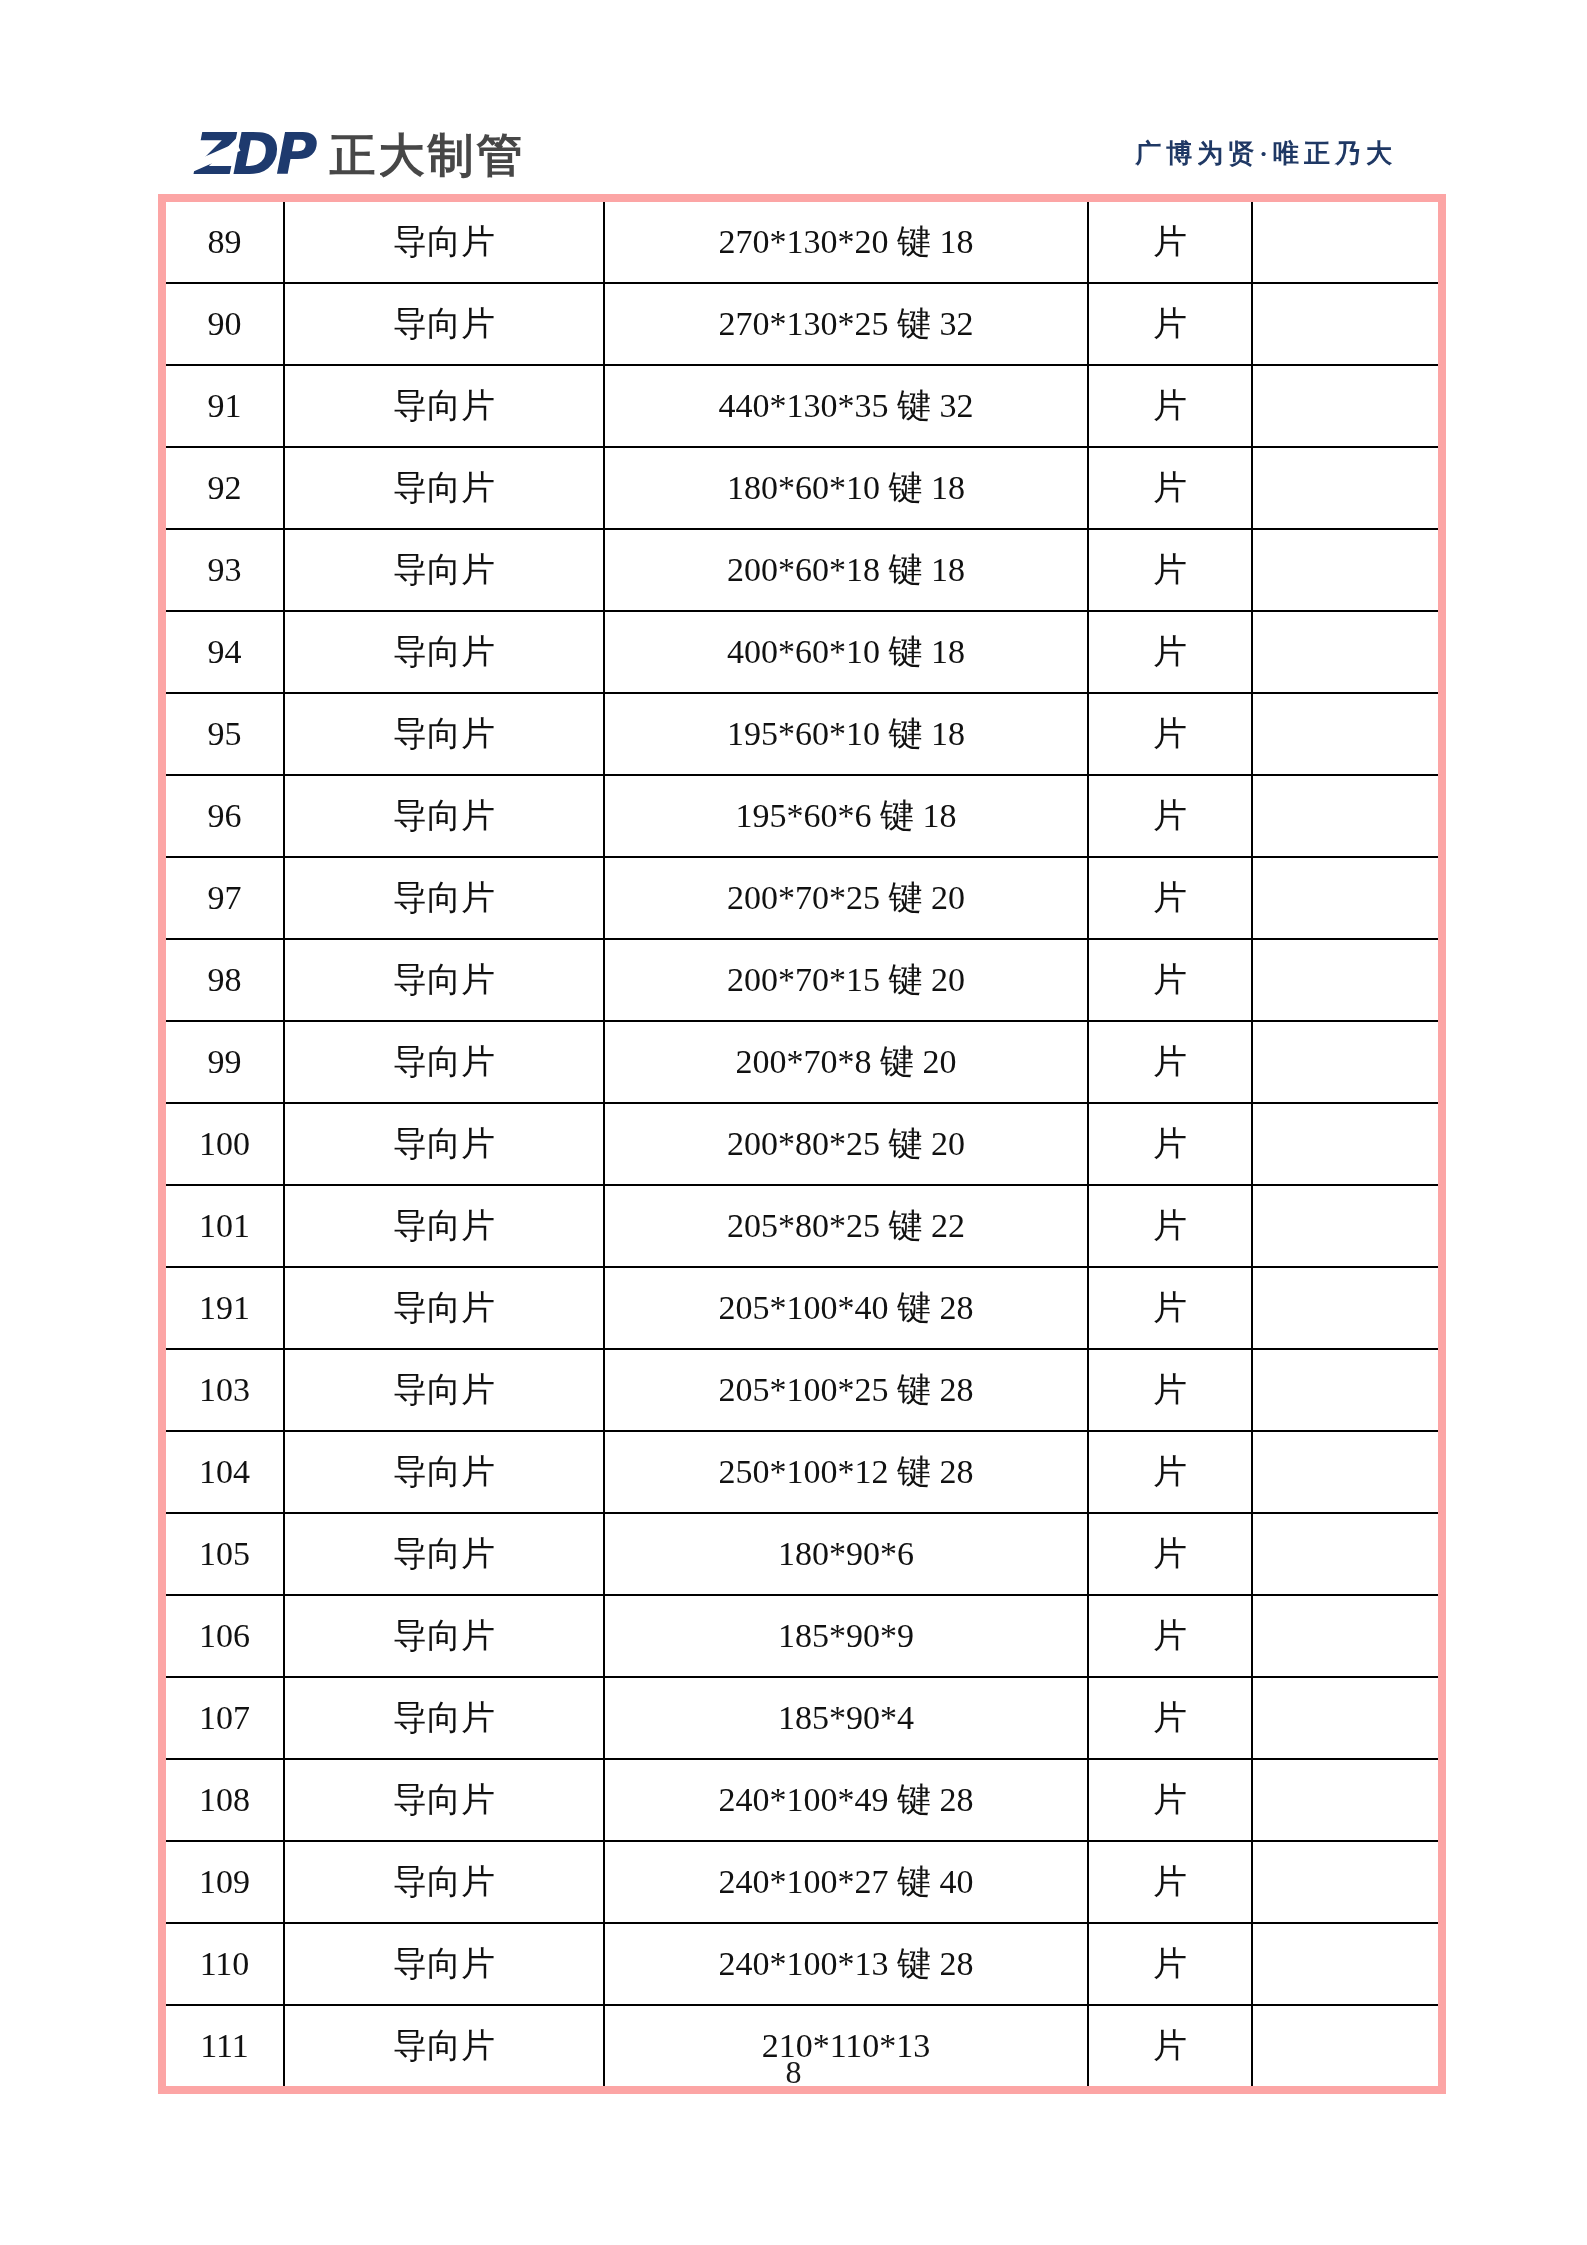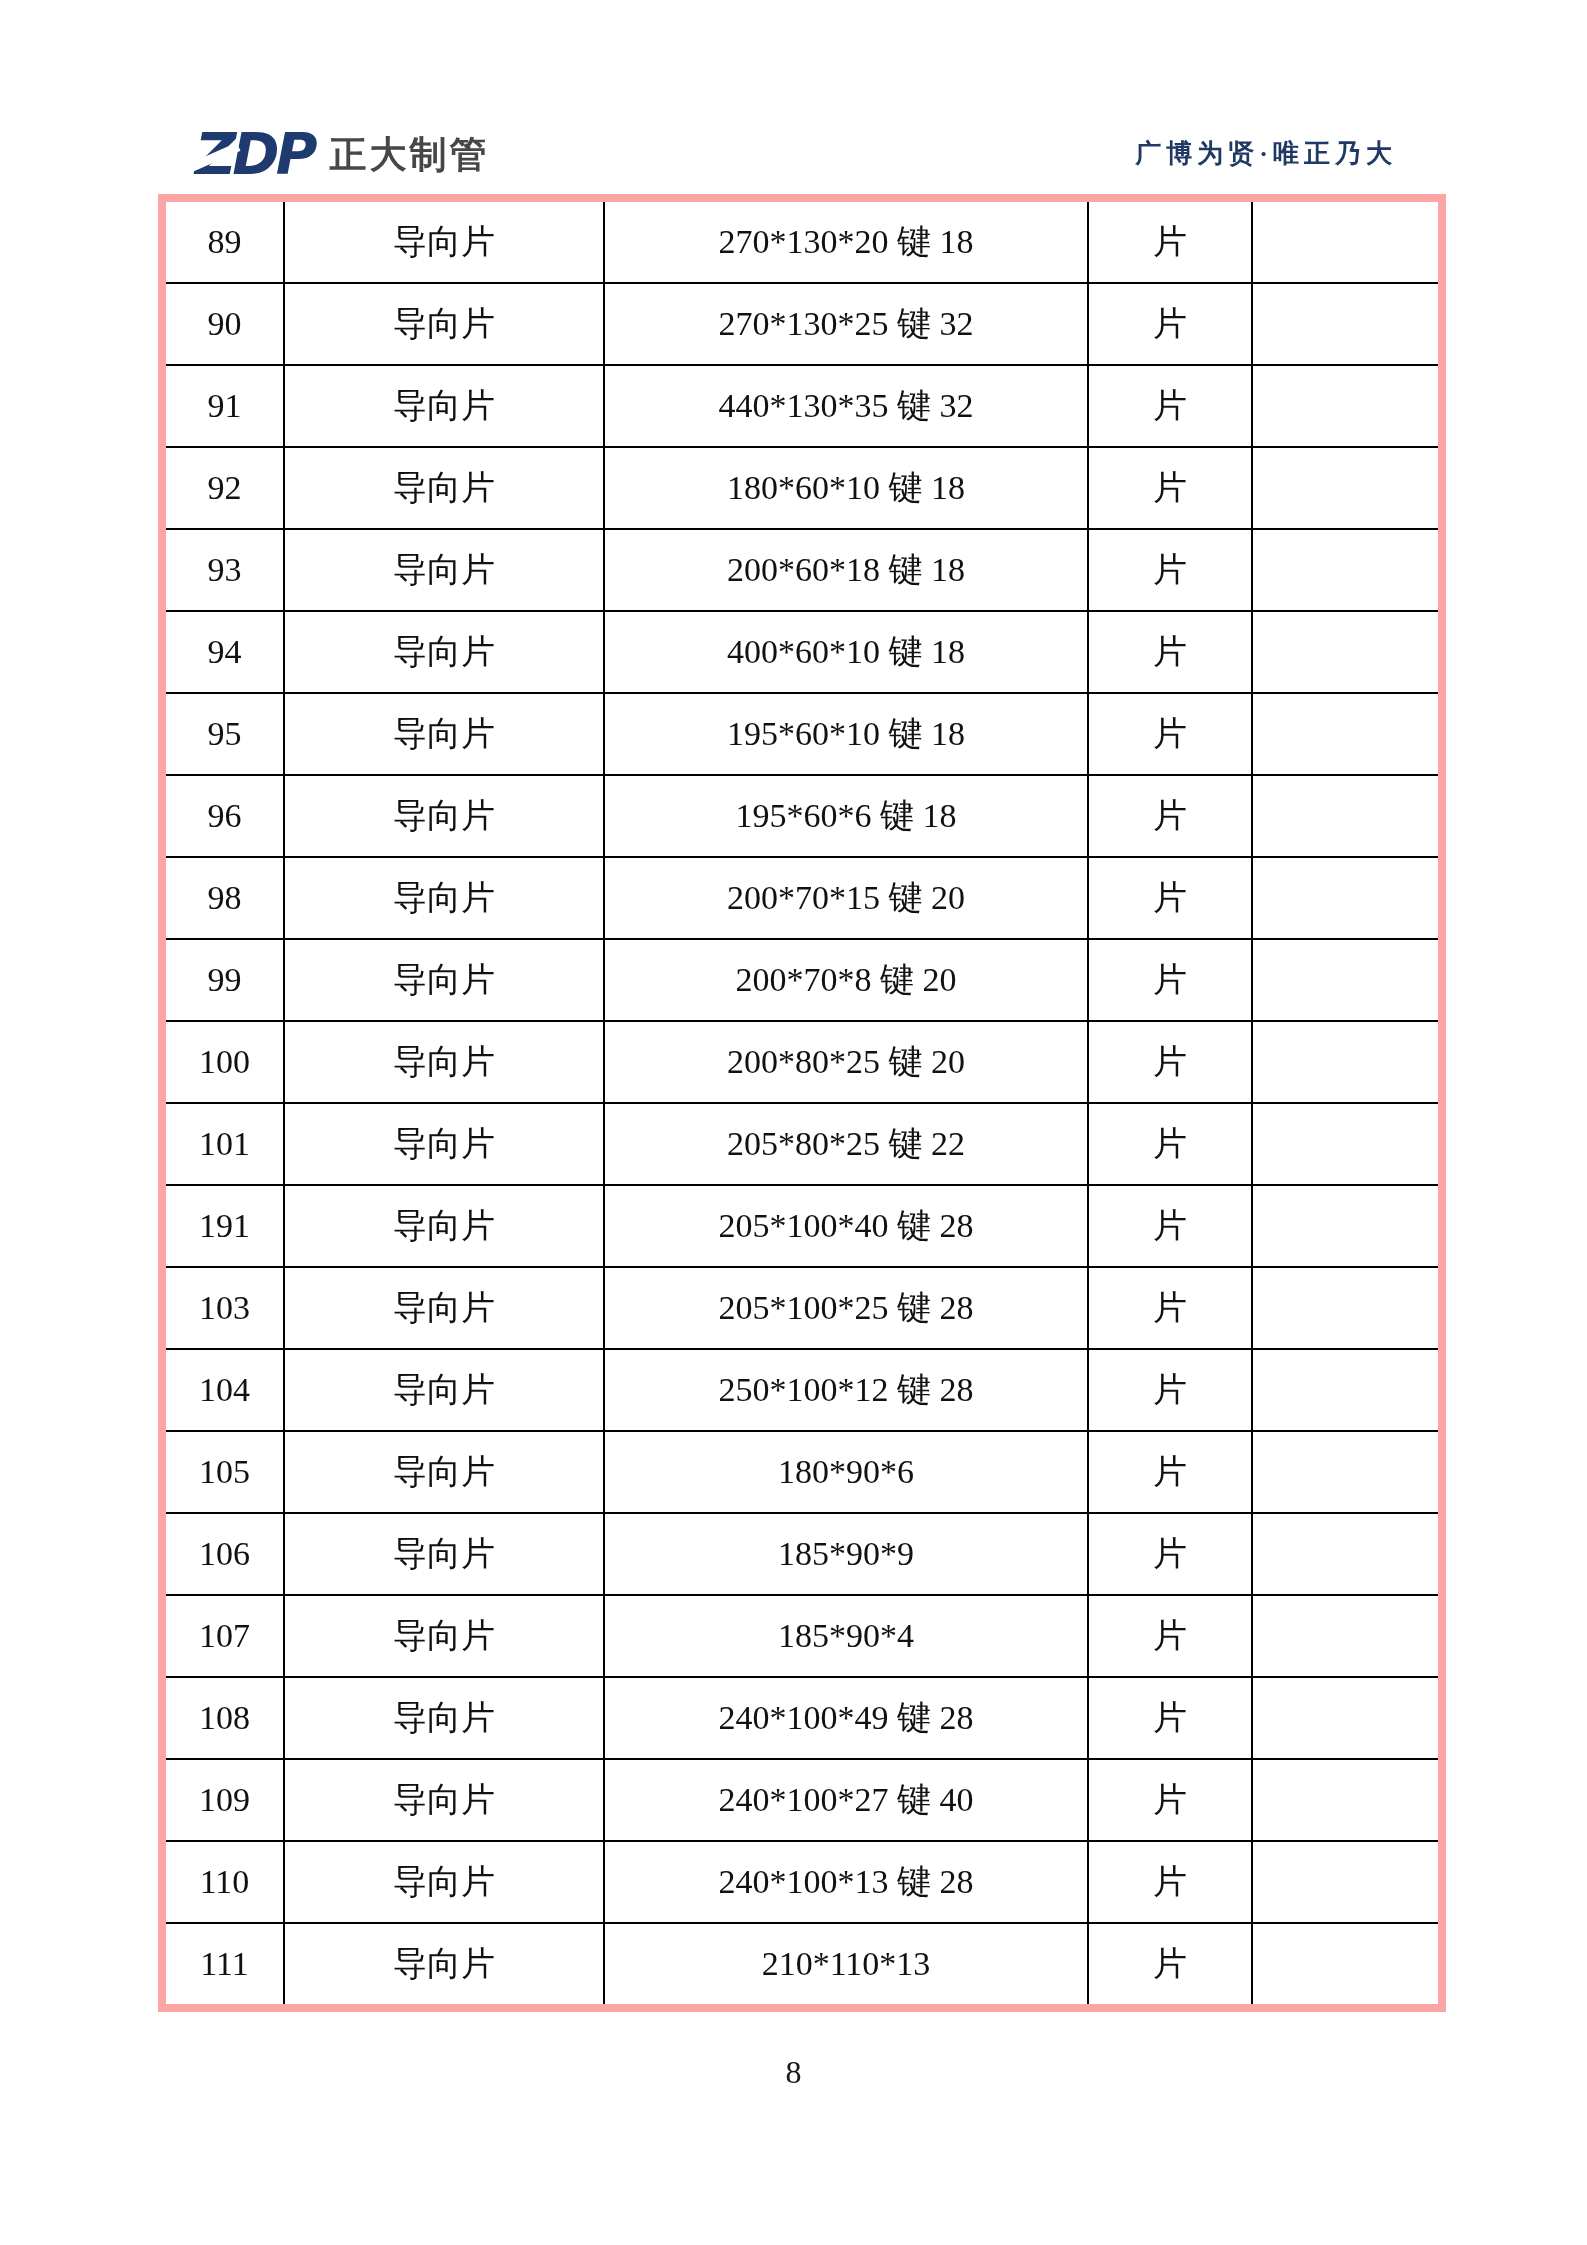--- a/index.html
+++ b/index.html
@@ -33,21 +33,21 @@
   }
   .zdp-swoosh{
     position:absolute;left:-8px;top:27px;
     width:54px;height:9px;
     background:#ffffff;
     transform:rotate(-24deg);
   }
   .logo-company{
     font-family:"DejaVu Sans","Liberation Sans",sans-serif;
     font-weight:bold;
-    font-size:37px;line-height:1;
+    font-size:46px;line-height:1;
     letter-spacing:3px;
     color:var(--logo-gray);
   }
   .slogan{
     position:absolute;top:141px;right:190px;
     font-size:26px;line-height:1;
     letter-spacing:5px;
     font-weight:600;
     color:var(--slogan-blue);
     white-space:nowrap;
@@ -151,20 +151,27 @@
         <td></td>
       </tr>
       <tr>
         <td>96</td>
         <td>导向片</td>
         <td>195*60*6 键 18</td>
         <td>片</td>
         <td></td>
       </tr>
       <tr>
+        <td>97</td>
+        <td>导向片</td>
+        <td>200*70*25 键 20</td>
+        <td>片</td>
+        <td></td>
+      </tr>
+      <tr>
         <td>98</td>
         <td>导向片</td>
         <td>200*70*15 键 20</td>
         <td>片</td>
         <td></td>
       </tr>
       <tr>
         <td>99</td>
         <td>导向片</td>
         <td>200*70*8 键 20</td>

